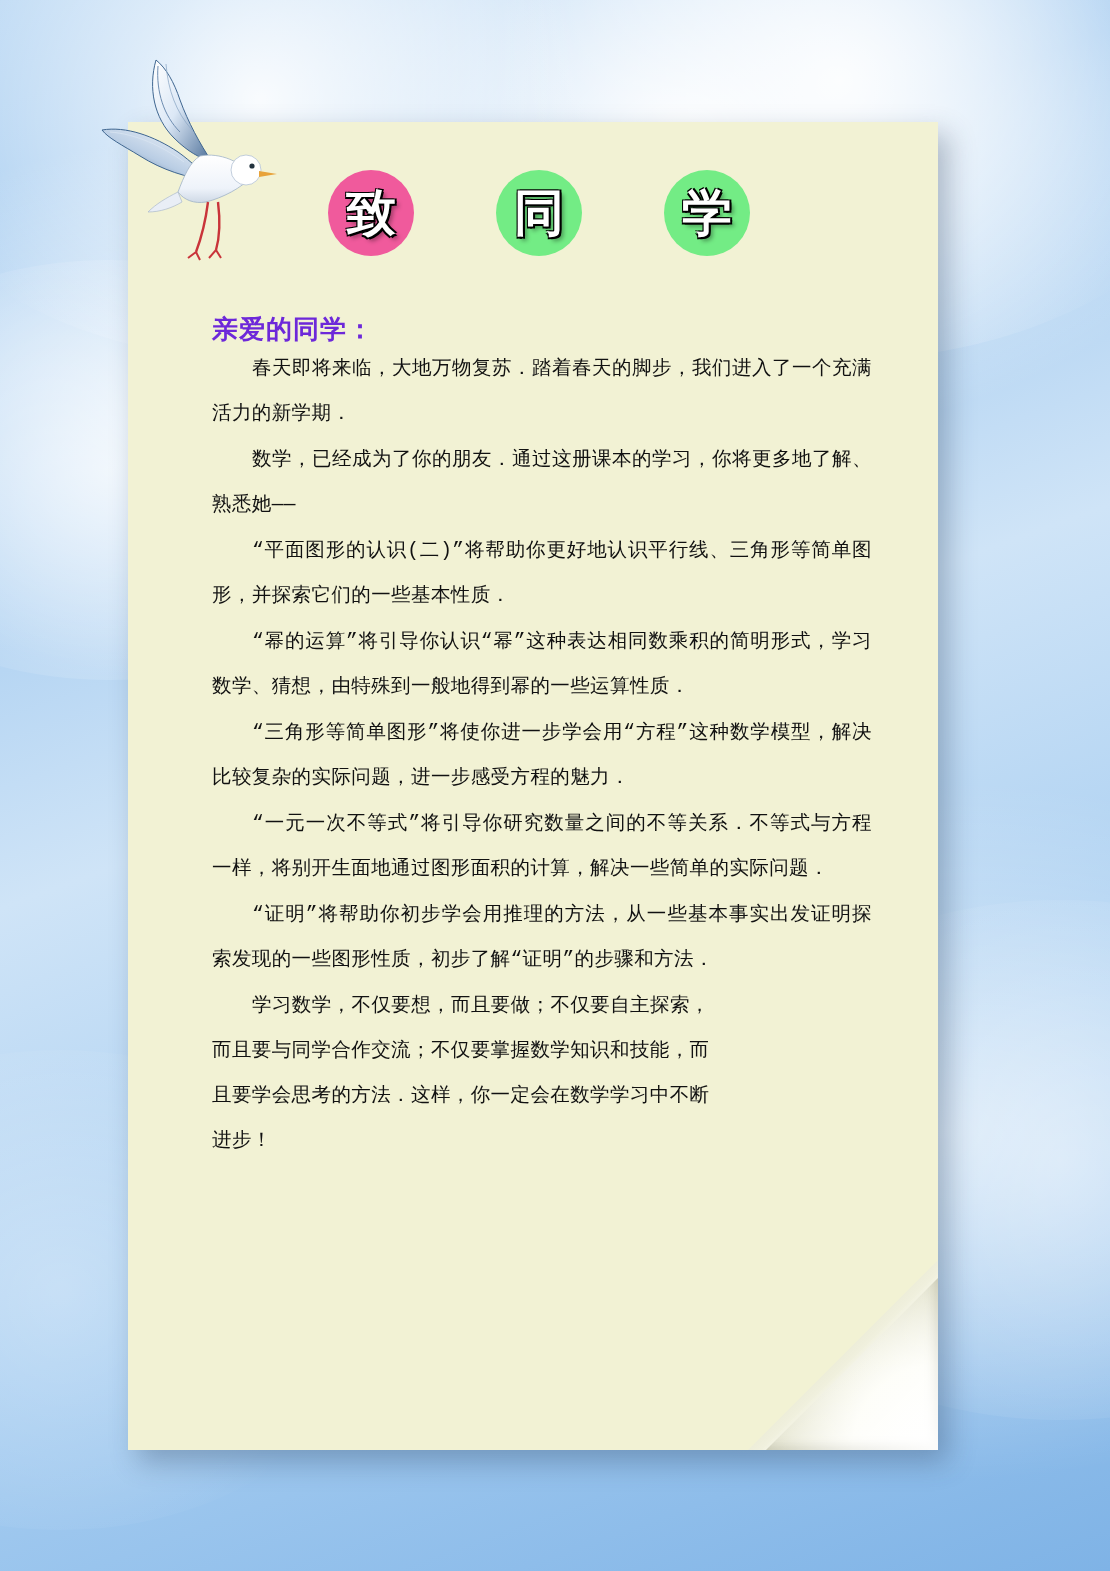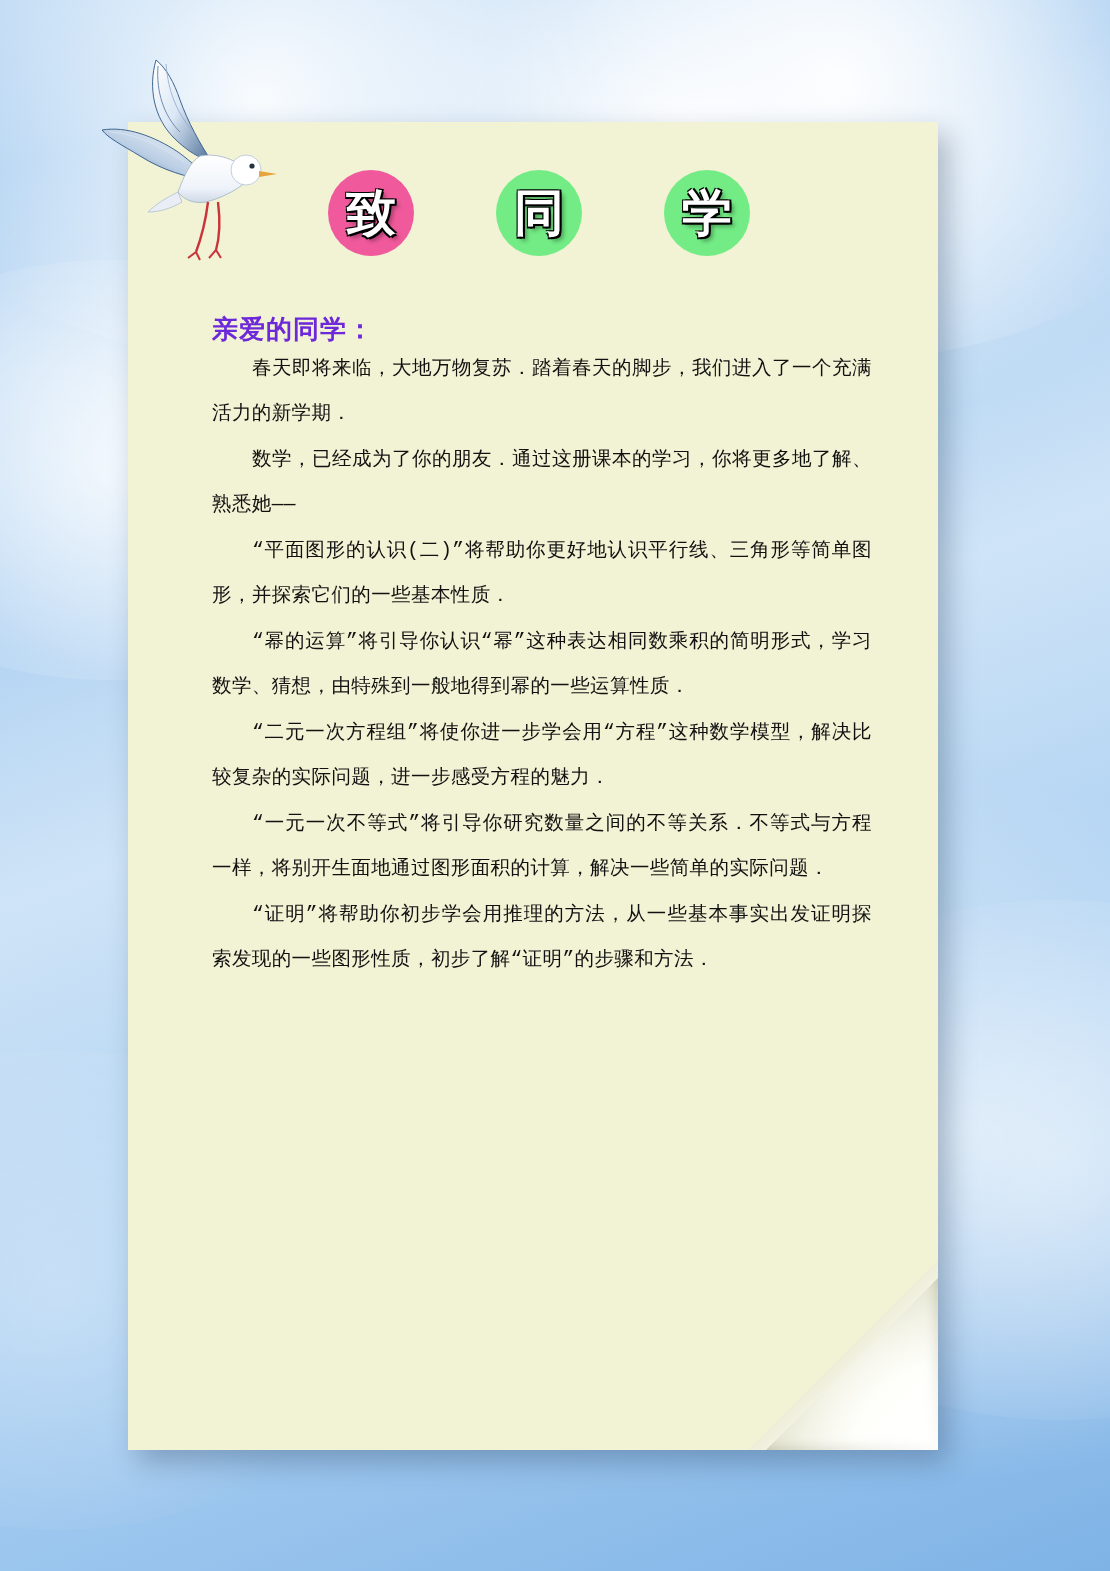--- a/index.html
+++ b/index.html
@@ -166,23 +166,24 @@
       </div>
     </div>
 
     <div id="letter">
       <div id="salutation">亲爱的同学：</div>
 
       <p class="para">春天即将来临，大地万物复苏．踏着春天的脚步，我们进入了一个充满活力的新学期．</p>
       <p class="para">数学，已经成为了你的朋友．通过这册课本的学习，你将更多地了解、熟悉她——</p>
       <p class="para">“平面图形的认识(二)”将帮助你更好地认识平行线、三角形等简单图形，并探索它们的一些基本性质．</p>
       <p class="para">“幂的运算”将引导你认识“幂”这种表达相同数乘积的简明形式，学习数学、猜想，由特殊到一般地得到幂的一些运算性质．</p>
-      <p class="para">“二元一次方程组”将使你进一步学会用“方程”这种数学模型，解决比较复杂的实际问题，进一步感受方程的魅力．</p>
+      <p class="para">“三角形等简单图形”将使你进一步学会用“方程”这种数学模型，解决比较复杂的实际问题，进一步感受方程的魅力．</p>
       <p class="para">“一元一次不等式”将引导你研究数量之间的不等关系．不等式与方程一样，将别开生面地通过图形面积的计算，解决一些简单的实际问题．</p>
       <p class="para">“证明”将帮助你初步学会用推理的方法，从一些基本事实出发证明探索发现的一些图形性质，初步了解“证明”的步骤和方法．</p>
+      <p class="para narrow">学习数学，不仅要想，而且要做；不仅要自主探索，而且要与同学合作交流；不仅要掌握数学知识和技能，而且要学会思考的方法．这样，你一定会在数学学习中不断进步！</p>
     </div>
 
     <div id="fold-shadow"></div>
     <div id="fold-curl"></div>
     <div id="fold-edge"></div>
   </div>
 
   <svg id="gull" viewBox="0 0 190 230">
     <defs>
       <linearGradient id="wingG" x1="0" y1="0" x2="1" y2="1">

